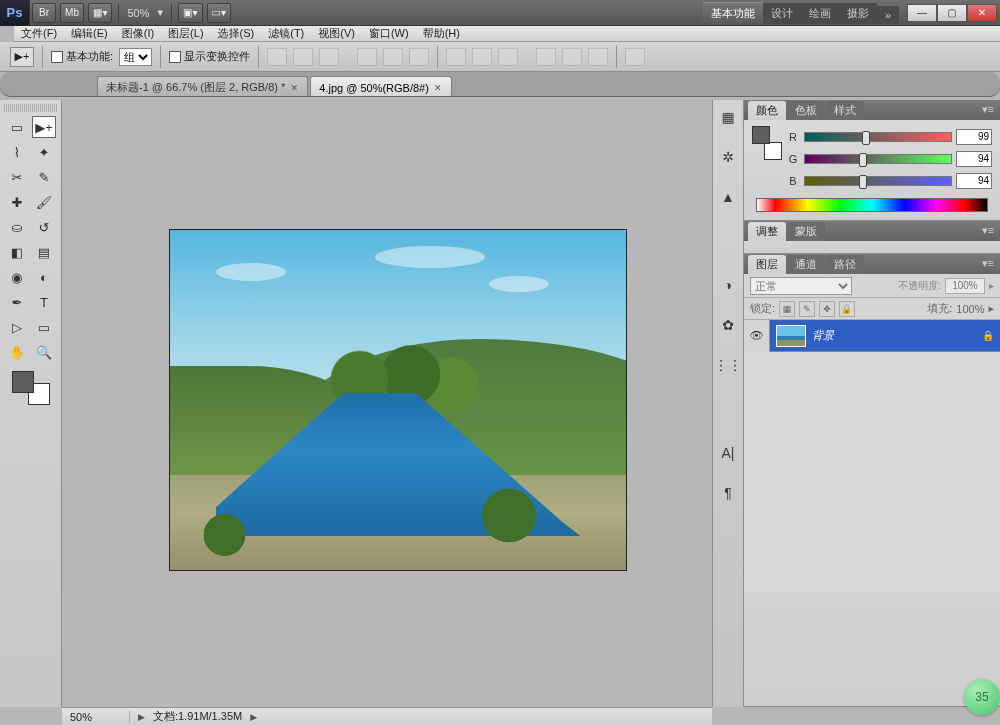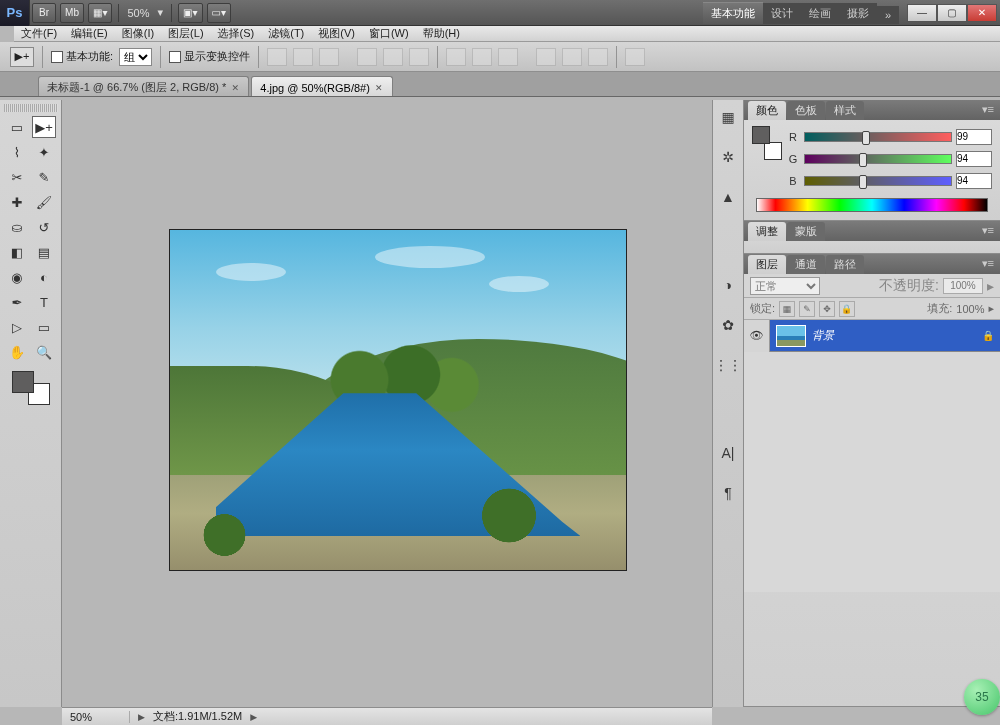--- a/index.html
+++ b/index.html
@@ -26,21 +26,21 @@
   
   .optbar { height:30px; background:linear-gradient(#d6d6d6,#c2c2c2); border-bottom:1px solid #8e8e8e; display:flex; align-items:center; padding-left:10px; gap:6px; color:#222;}
   .optbar .toolicon { width:24px; height:20px; border:1px solid #888; background:#ddd; display:flex; align-items:center; justify-content:center;}
   .optbar label { display:flex; align-items:center; gap:3px;}
   .optbar .chk { width:12px; height:12px; border:1px solid #555; background:#fff;}
   .optbar select { height:18px; font-size:11px; border:1px solid #888; background:#fff;}
   .optbar .vsep { width:1px; height:22px; background:#939393; margin:0 2px;}
   .optbar .grpbtn { width:20px; height:18px; border:1px solid #aaa; background:#ddd; opacity:.55; display:inline-block;}
 
   
-  .doctabs { height:25px; background:#a0a0a0; border-bottom:1px solid #676767; display:flex; align-items:flex-end; padding-left:38px;}
+  .doctabs { height:25px; background:#a0a0a0; border-bottom:1px solid #676767; display:flex; align-items:flex-end; padding-left:97px;border-radius:10px;}
   .doctab { height:20px; padding:2px 8px 0 8px; background:linear-gradient(#c9c9c9,#b3b3b3); border:1px solid #7f7f7f; border-bottom:none; border-radius:3px 3px 0 0; margin-right:2px; color:#333; display:flex; align-items:center; gap:4px;}
   .doctab.active { background:linear-gradient(#efefef,#d8d8d8); color:#000;}
   .doctab .x { width:10px; height:10px; font-size:9px; color:#555; display:flex; align-items:center; justify-content:center;}
 
   
   .workspace { position:absolute; top:100px; left:0; right:0; bottom:18px; display:flex;}
   .toolbox { width:62px; background:linear-gradient(#d6d6d6,#c7c7c7); border-right:1px solid #8b8b8b; display:flex; flex-direction:column; align-items:center; padding-top:4px; position:relative;}
   .toolbox .handle { width:54px; height:8px; background:repeating-linear-gradient(90deg,#aaa,#aaa 1px,#ddd 1px,#ddd 2px); margin-bottom:4px;}
   .tool-grid { display:grid; grid-template-columns:24px 24px; gap:3px 3px;}
   .tool { width:24px; height:22px; border:1px solid transparent; display:flex; align-items:center; justify-content:center; color:#333; font-size:13px;}
@@ -72,29 +72,29 @@
   .ptab.active { background:linear-gradient(#dcdcdc,#cfcfcf); color:#222;text-align:right;}
   .panel .pmenu { position:absolute; right:4px; top:3px; width:14px; height:12px; color:#ccc;}
   .color-body { padding:6px 8px 4px 8px;}
   .color-row { display:flex; align-items:center; height:22px; gap:4px;}
   .color-row .lbl { width:14px; text-align:center; color:#333;}
   .gradtrack { flex:1; height:10px; border:1px solid #777; position:relative;}
   .gradR { background:linear-gradient(90deg,#005e5e,#ff5e5e);}
   .gradG { background:linear-gradient(90deg,#5e005e,#5eff5e);}
   .gradB { background:linear-gradient(90deg,#5e5e00,#5e5eff);}
   .gradtrack .knob { position:absolute; top:-2px; width:8px; height:14px; background:#e3e3e3; border:1px solid #444; border-radius:2px;}
-  .valbox { width:36px; height:16px; background:#fff; border:1px solid #777; font-size:10px; padding-right:2px; line-height:14px;}
+  .valbox { width:36px; height:16px; background:#fff; border:1px solid #777; font-size:10px; text-align:right; padding-right:2px; line-height:14px;}
   .swatch-pair { width:30px; height:34px; position:relative; margin-right:4px;}
   .swatch-pair .b { position:absolute; right:0; bottom:0; width:18px; height:18px; background:#fff; border:1px solid #333;}
   .swatch-pair .f { position:absolute; left:0; top:0; width:18px; height:18px; background:#605f5f; border:1px solid #333;}
   .hue-strip { height:14px; margin:6px 4px 4px 4px; background:linear-gradient(90deg,#fff 0%,#ff0000 8%,#ffff00 22%,#00ff00 36%,#00ffff 50%,#0000ff 64%,#ff00ff 78%,#ff0000 90%,#000 100%); border:1px solid #666;}
   .adjust-body { height:12px;}
   .layer-controls { display:flex; align-items:center; height:24px; padding:0 6px; gap:4px; background:#d5d5d5; border-bottom:1px solid #aaa;}
-  .layer-controls select { height:18px; font-size:11px; border:1px solid #999; background:#eee; color:#777; width:70px;}
-  .layer-controls .lab { color:#888; font-size:14px;}
+  .layer-controls select { height:18px; font-size:11px; border:1px solid #999; background:#eee; color:#777; width:102px;}
+  .layer-controls .lab { color:#888; font-size:10px;}
   .layer-controls .pc { width:40px; height:16px; border:1px solid #aaa; background:#eaeaea; color:#777; font-size:10px; text-align:center; line-height:14px;}
   .lockrow { display:flex; align-items:center; height:22px; padding:0 6px; gap:4px; background:#d5d5d5; border-bottom:1px solid #aaa; color:#666;}
   .lockrow .ic { width:16px; height:16px; border:1px solid #aaa; display:flex; align-items:center; justify-content:center; font-size:9px;}
   .layer-item { display:flex; align-items:center; height:32px; background:#2f5ec4; color:#fff; border-bottom:1px solid #888;}
   .layer-item .eye { width:26px; height:32px; background:#d5d5d5; color:#333; display:flex; align-items:center; justify-content:center; border-right:1px solid #999;}
   .layer-item .thumb { width:30px; height:22px; margin:0 6px; border:1px solid #fff; background:linear-gradient(#6ac1e8 0 50%,#2a7fb8 50% 70%,#8a9760 70% 100%);}
   .layer-item .lname { flex:1; font-style:italic;}
   .layer-item .lock { width:18px; font-size:10px;}
   .layer-empty { height:240px; background:#d8d8d8;}
 
@@ -342,17 +342,17 @@
         <div class="layer-empty"></div>
       </div>
 
     </div>
   </div>
 </div>
 
 <div class="statusbar">
   <span class="zoom">50%</span>
   <span class="arrow">▶</span>
-  <span>文档:1.91M/1.52M</span>
+  <span>文档:1.91M/1.35M</span>
   <span class="arrow">▶</span>
 </div>
 
 <div class="bubble">35</div>
 
 </body></html>

